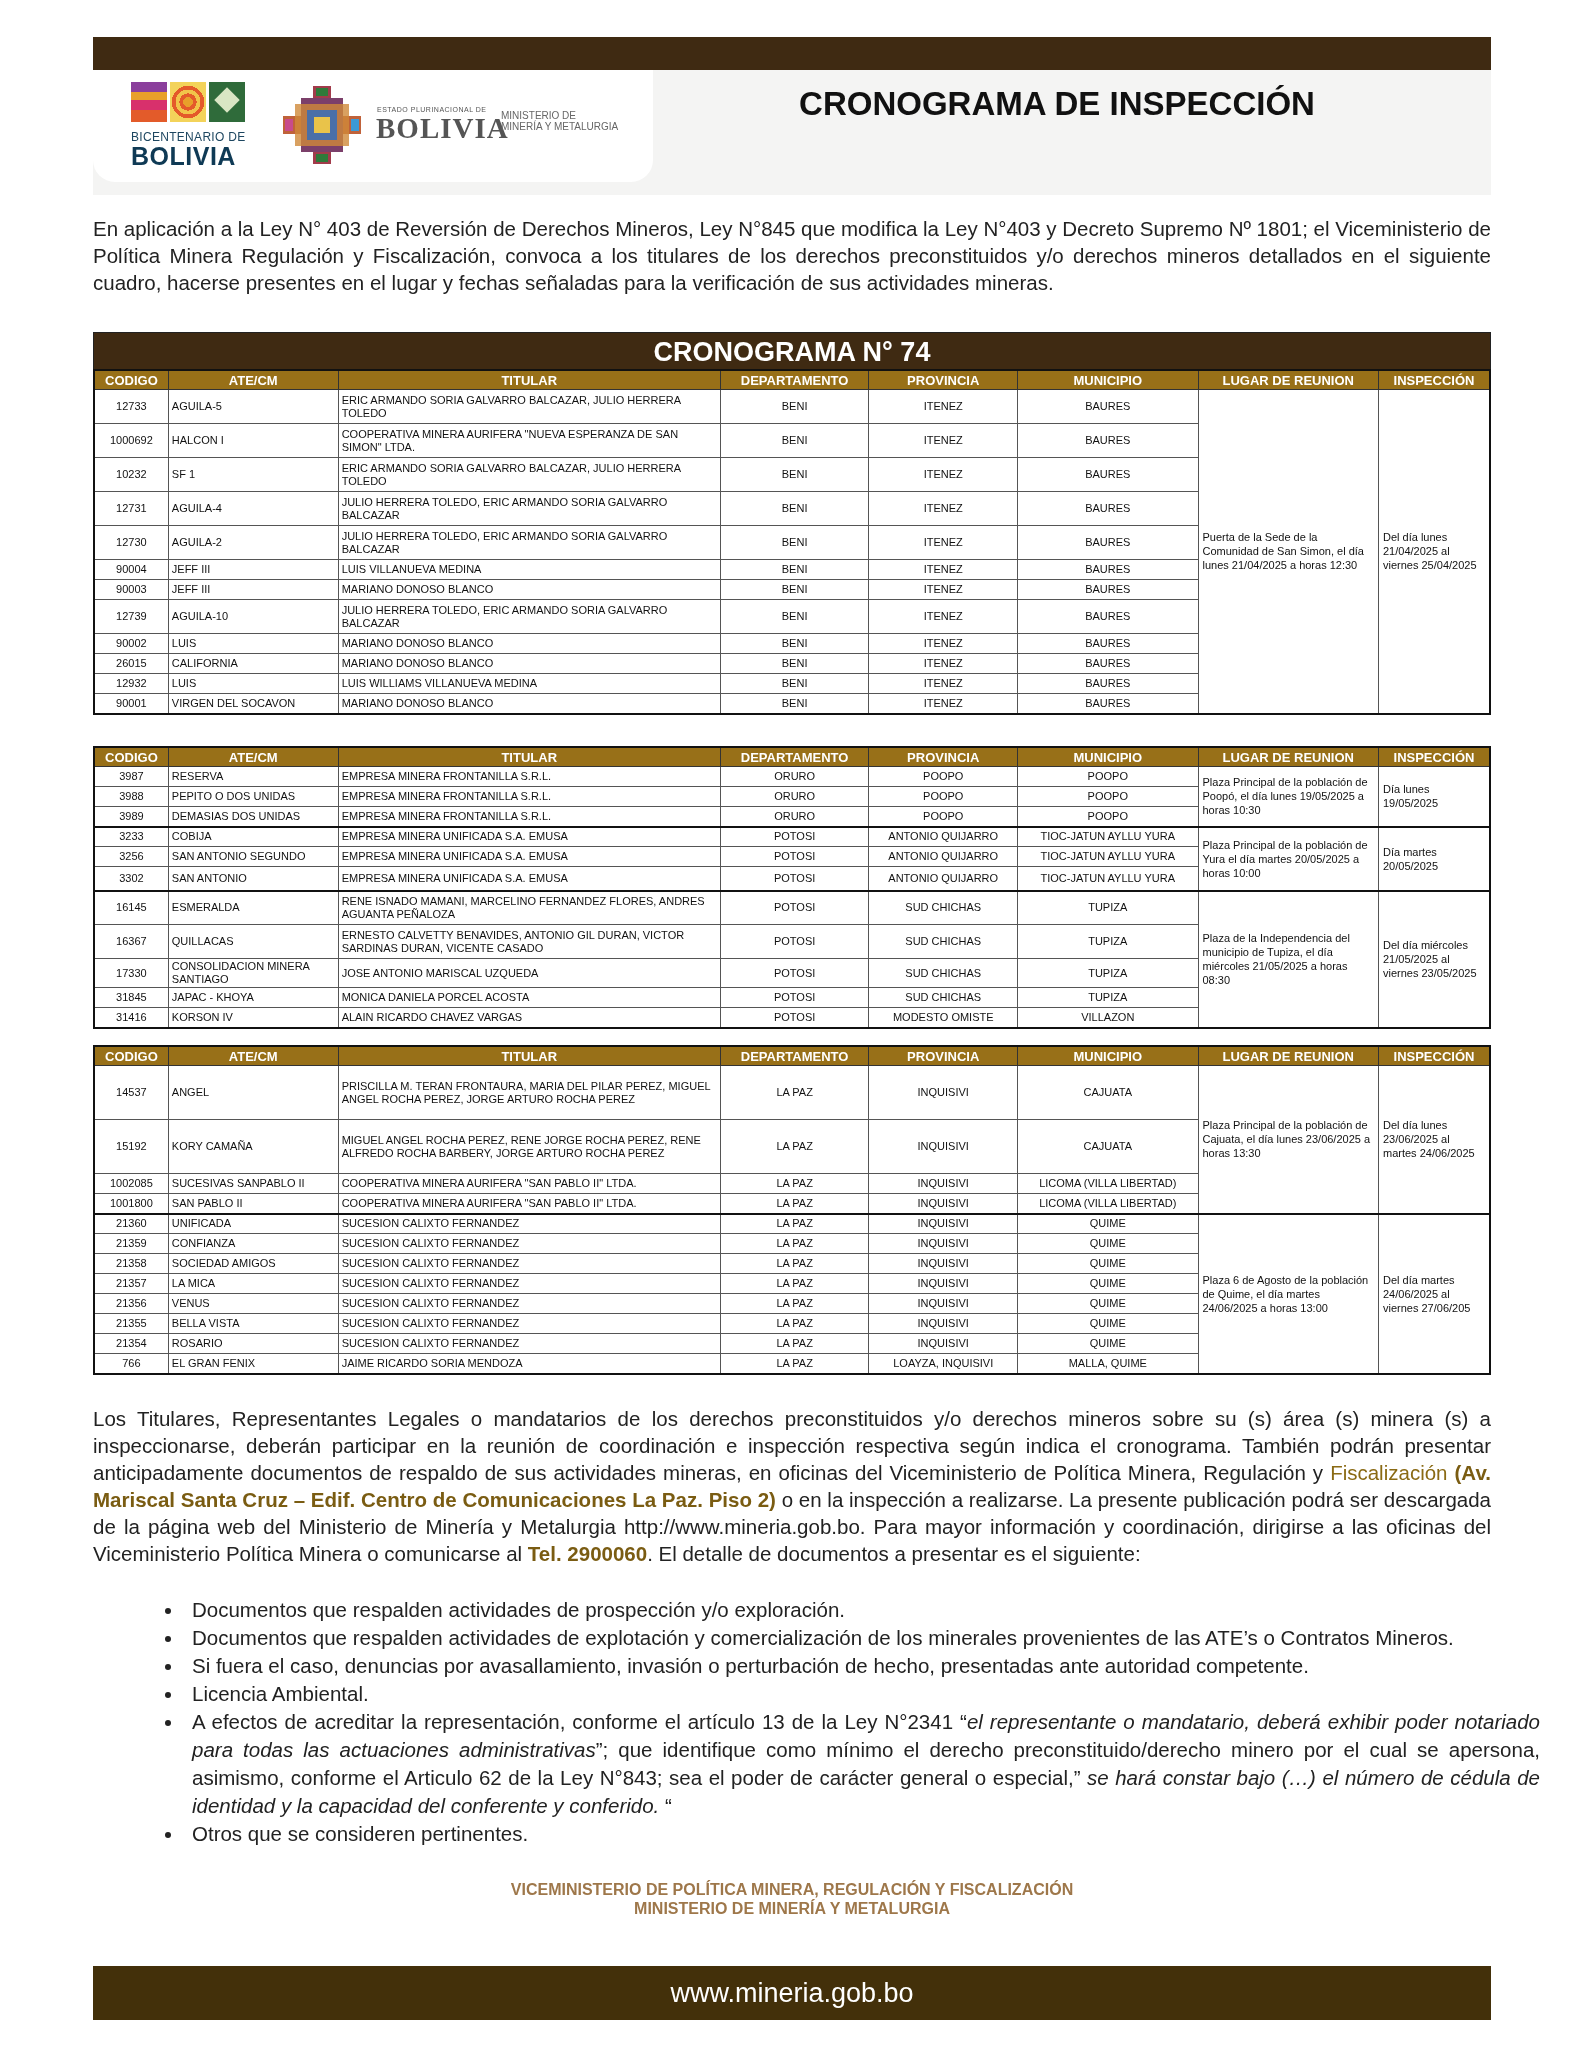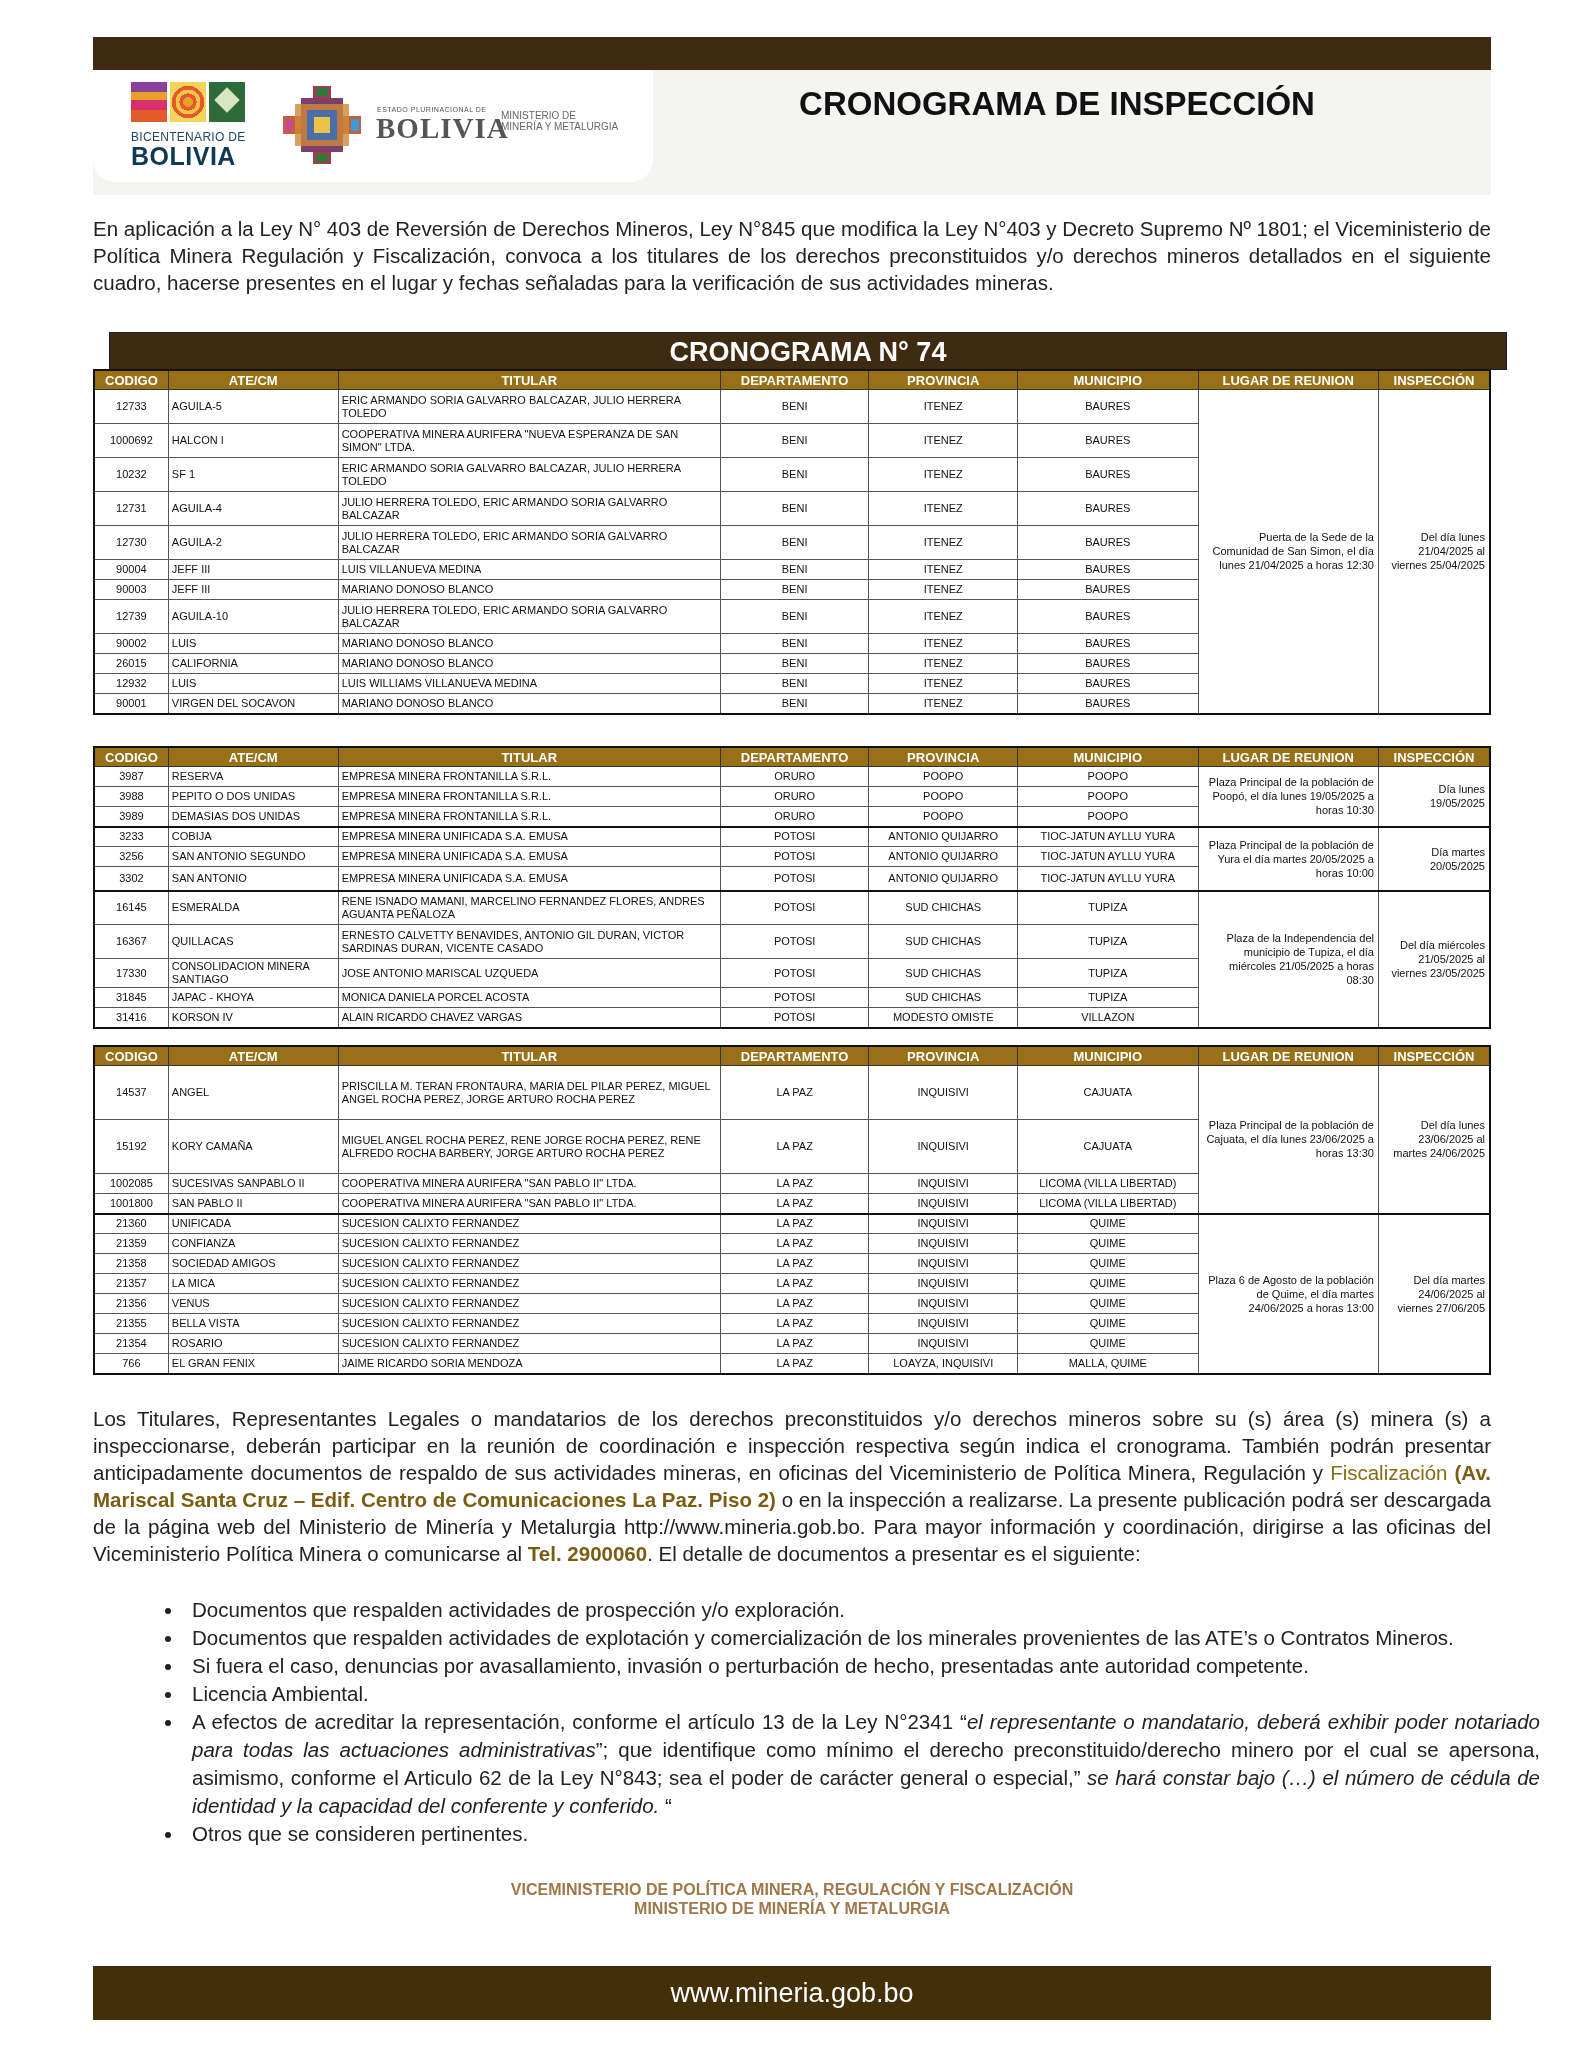--- a/index.html
+++ b/index.html
@@ -15,26 +15,26 @@
   .t3{background:#2f6b3a;position:relative;}
   .t3:after{content:"";position:absolute;left:9px;top:9px;width:18px;height:18px;background:#d9e6c4;transform:rotate(45deg);}
   .bicent .b1{font-size:12px;color:#1d4660;letter-spacing:0.3px;margin-top:6px;}
   .bicent .b2{font-size:25px;font-weight:bold;color:#0f3a55;line-height:24px;letter-spacing:0.5px;}
   .chakana{position:absolute;left:190px;top:16px;width:78px;height:78px;}
   .estado{position:absolute;left:284px;top:36px;font-size:7px;color:#555;letter-spacing:0.5px;}
   .bolivia-word{position:absolute;left:283px;top:42px;font-family:"Liberation Serif",serif;font-size:29px;font-weight:bold;color:#555;letter-spacing:1px;}
   .ministerio{position:absolute;left:408px;top:40px;font-size:10px;color:#666;line-height:11px;}
   .main-title{position:absolute;left:530px;top:12px;width:868px;text-align:center;font-size:33px;font-weight:bold;line-height:43px;color:#111;}
   .intro{position:absolute;left:93px;top:215px;width:1398px;font-size:20.5px;line-height:27px;text-align:justify;color:#222;}
-  .cron-title{position:absolute;left:109px;top:332px;width:1398px;height:38px;background:#3f2a12;color:#fff;text-align:center;font-size:27px;font-weight:bold;line-height:38px;border:1px solid #222;box-sizing:border-box;}
+  .cron-title{position:absolute;left:93px;top:332px;width:1398px;height:38px;background:#3f2a12;color:#fff;text-align:center;font-size:27px;font-weight:bold;line-height:38px;border:1px solid #222;box-sizing:border-box;}
   table.sch{position:absolute;left:93px;width:1398px;border-collapse:collapse;table-layout:fixed;font-size:11px;}
   table.sch th{background:#987018;color:#fff;font-weight:bold;font-size:13px;height:18px;padding:0;border:1px solid #333;}
   table.sch td{border:1px solid #555;padding:1px 3px;line-height:13px;vertical-align:middle;color:#111;}
   table.sch td.c{text-align:center;}
-  table.sch td.m{text-align:right;font-size:11px;line-height:14px;padding:0 4px;}
+  table.sch td.m{text-align:left;font-size:11px;line-height:14px;padding:0 4px;}
   table.sch{border:2px solid #111;}
   .closing{position:absolute;left:93px;top:1405px;width:1398px;font-size:20.5px;line-height:27px;text-align:justify;color:#222;}
   .gold{color:#8a6a14;}
   .goldb{color:#7a5c12;font-weight:bold;}
   ul.docs{position:absolute;left:135px;top:1596px;width:1356px;margin:0;padding:0 0 0 49px;font-size:20.5px;line-height:28px;color:#222;text-align:justify;}
   ul.docs li{padding-left:8px;}
   .footer-org{position:absolute;left:93px;top:1880px;width:1398px;text-align:center;font-size:16px;font-weight:bold;color:#9e774a;line-height:19px;}
   .footbar{position:absolute;left:93px;top:1966px;width:1398px;height:54px;background:#43300a;color:#fff;text-align:center;font-size:27px;line-height:54px;}
 </style>
 </head>

